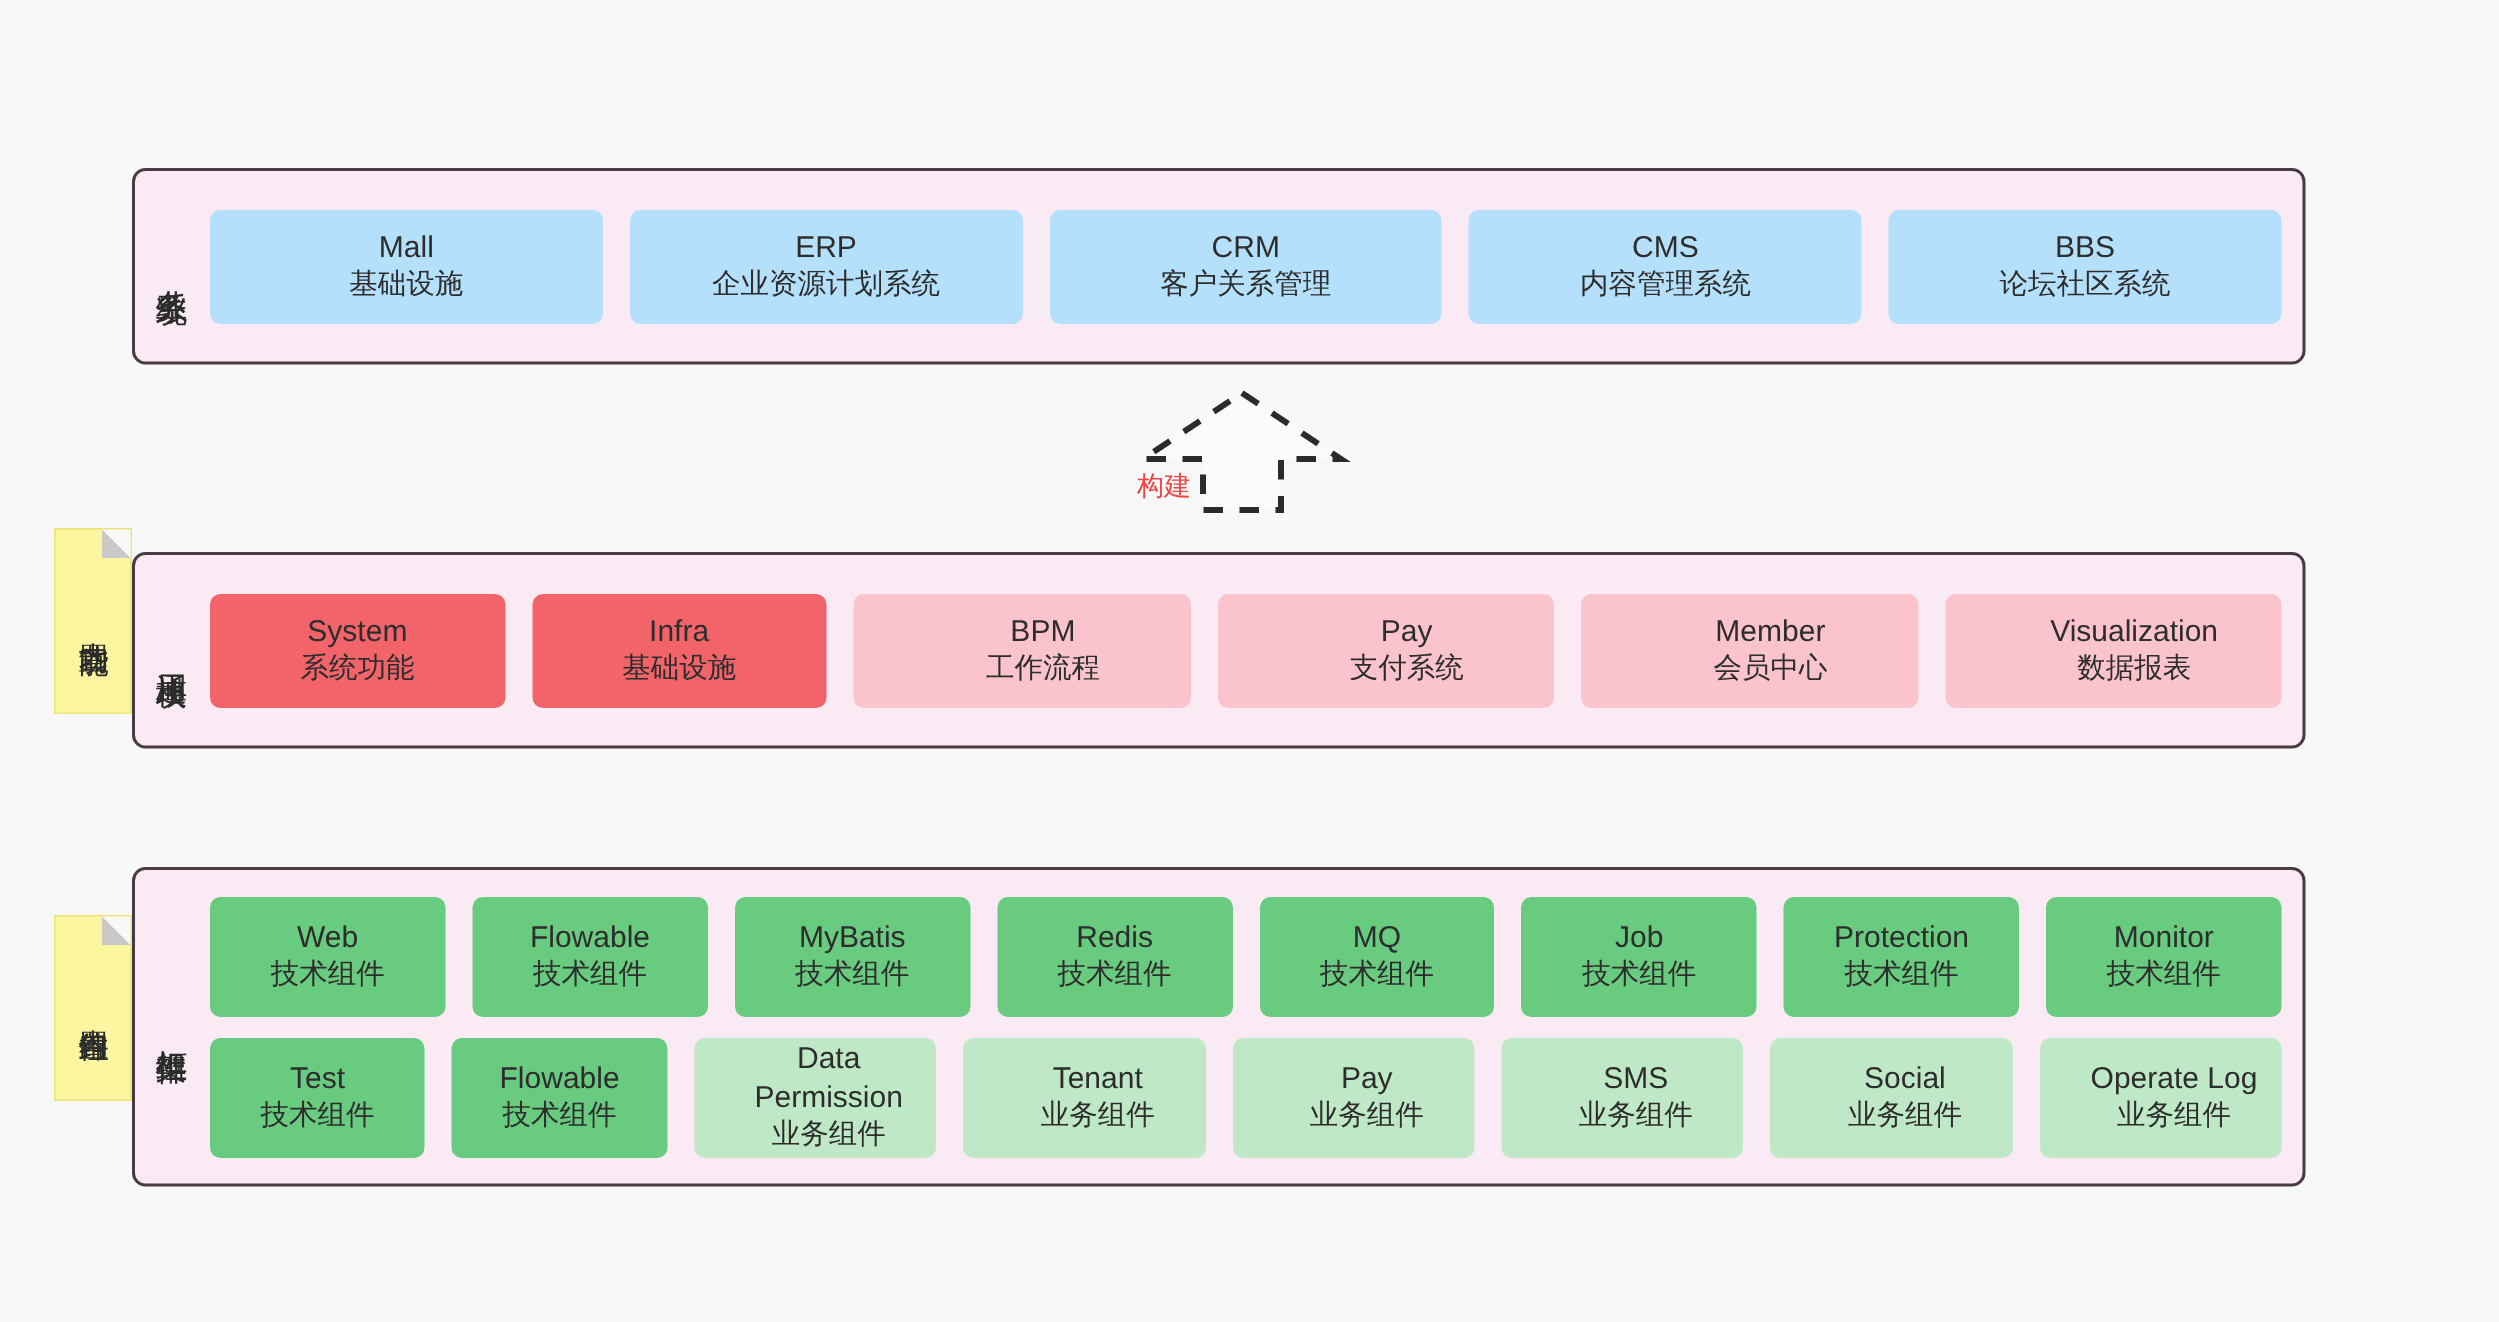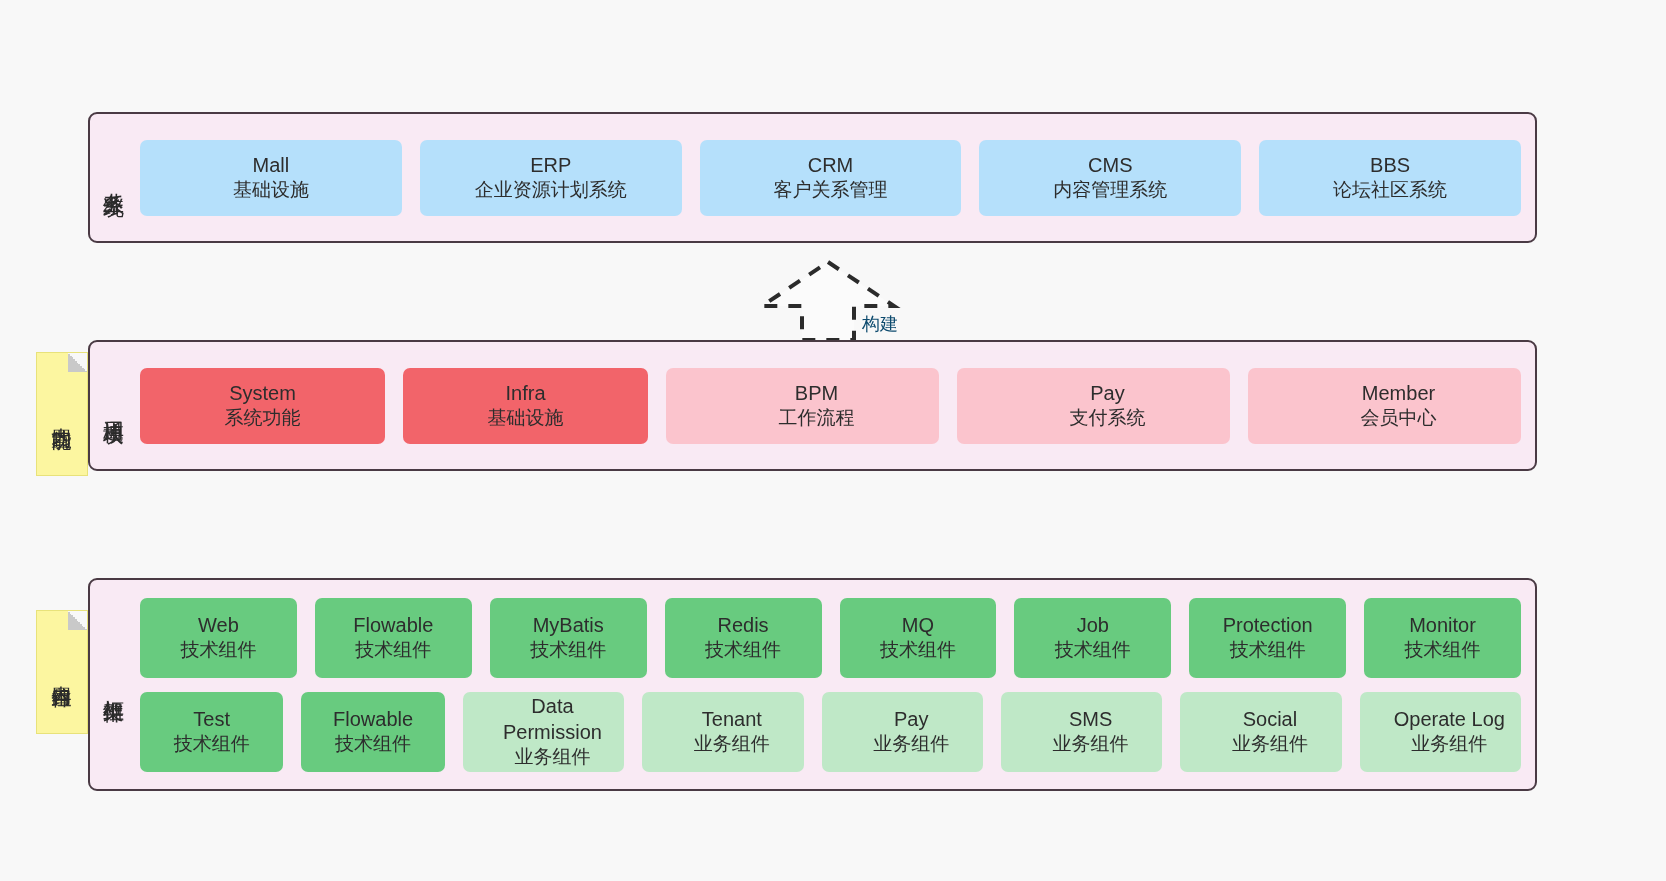--- a/index.html
+++ b/index.html
@@ -70,21 +70,21 @@
 
   
   .c-blue        { background: #b5e0fb; }
   .c-red         { background: #f2646a; }
   .c-pink        { background: #fbc4cd; padding-left: 32px; }
   .c-green       { background: #68cb7f; }
   .c-green-light { background: #bfe8c7; padding-left: 22px; }
 
   
   #layer-business { left: 88px;  top: 112px; width: 1449px; height: 131px; }
-  #layer-common   { left: 88px;  top: 340px; width: 1449px; height: 131px; }
+  #layer-common   { left: 88px;  top: 368px; width: 1449px; height: 131px; }
   #layer-framework{ left: 88px;  top: 578px; width: 1449px; height: 213px; }
 
   #layer-business  .row { height: 76px; }
   #layer-common    .row { height: 76px; }
   #layer-framework .row { height: 80px; }
 
   
   .note {
     position: absolute;
     width: 52px;
@@ -114,23 +114,23 @@
   
   .arrow {
     position: absolute;
     user-select: none;
   }
   .arrow svg { display: block; overflow: visible; }
   .arrow-label {
     position: absolute;
     left: 0; right: 0;
     bottom: 8px;
-    text-align: right;
+    text-align: left;
     font-size: 18px;
-    color: #0c4a6e;
+    color: #ef4444;
   }
   #arrow-build     { left: 758px; top: 258px; width: 140px; height: 86px; }
   #arrow-implement { left: 772px; top: 490px; width: 140px; height: 86px; }
 </style>
 </head>
 <body>
 
 <div id="stage">
 
   <div class="layer" id="layer-business">
@@ -189,20 +189,24 @@
           <span class="cn">工作流程</span>
         </div>
         <div class="cell c-pink">
           <span class="en">Pay</span>
           <span class="cn">支付系统</span>
         </div>
         <div class="cell c-pink">
           <span class="en">Member</span>
           <span class="cn">会员中心</span>
         </div>
+        <div class="cell c-pink">
+          <span class="en">Visualization</span>
+          <span class="cn">数据报表</span>
+        </div>
       </div>
     </div>
   </div>
 
 
   <div class="note" id="note-framework">
     <span>内置组件</span>
   </div>
 
   <div class="layer" id="layer-framework">

